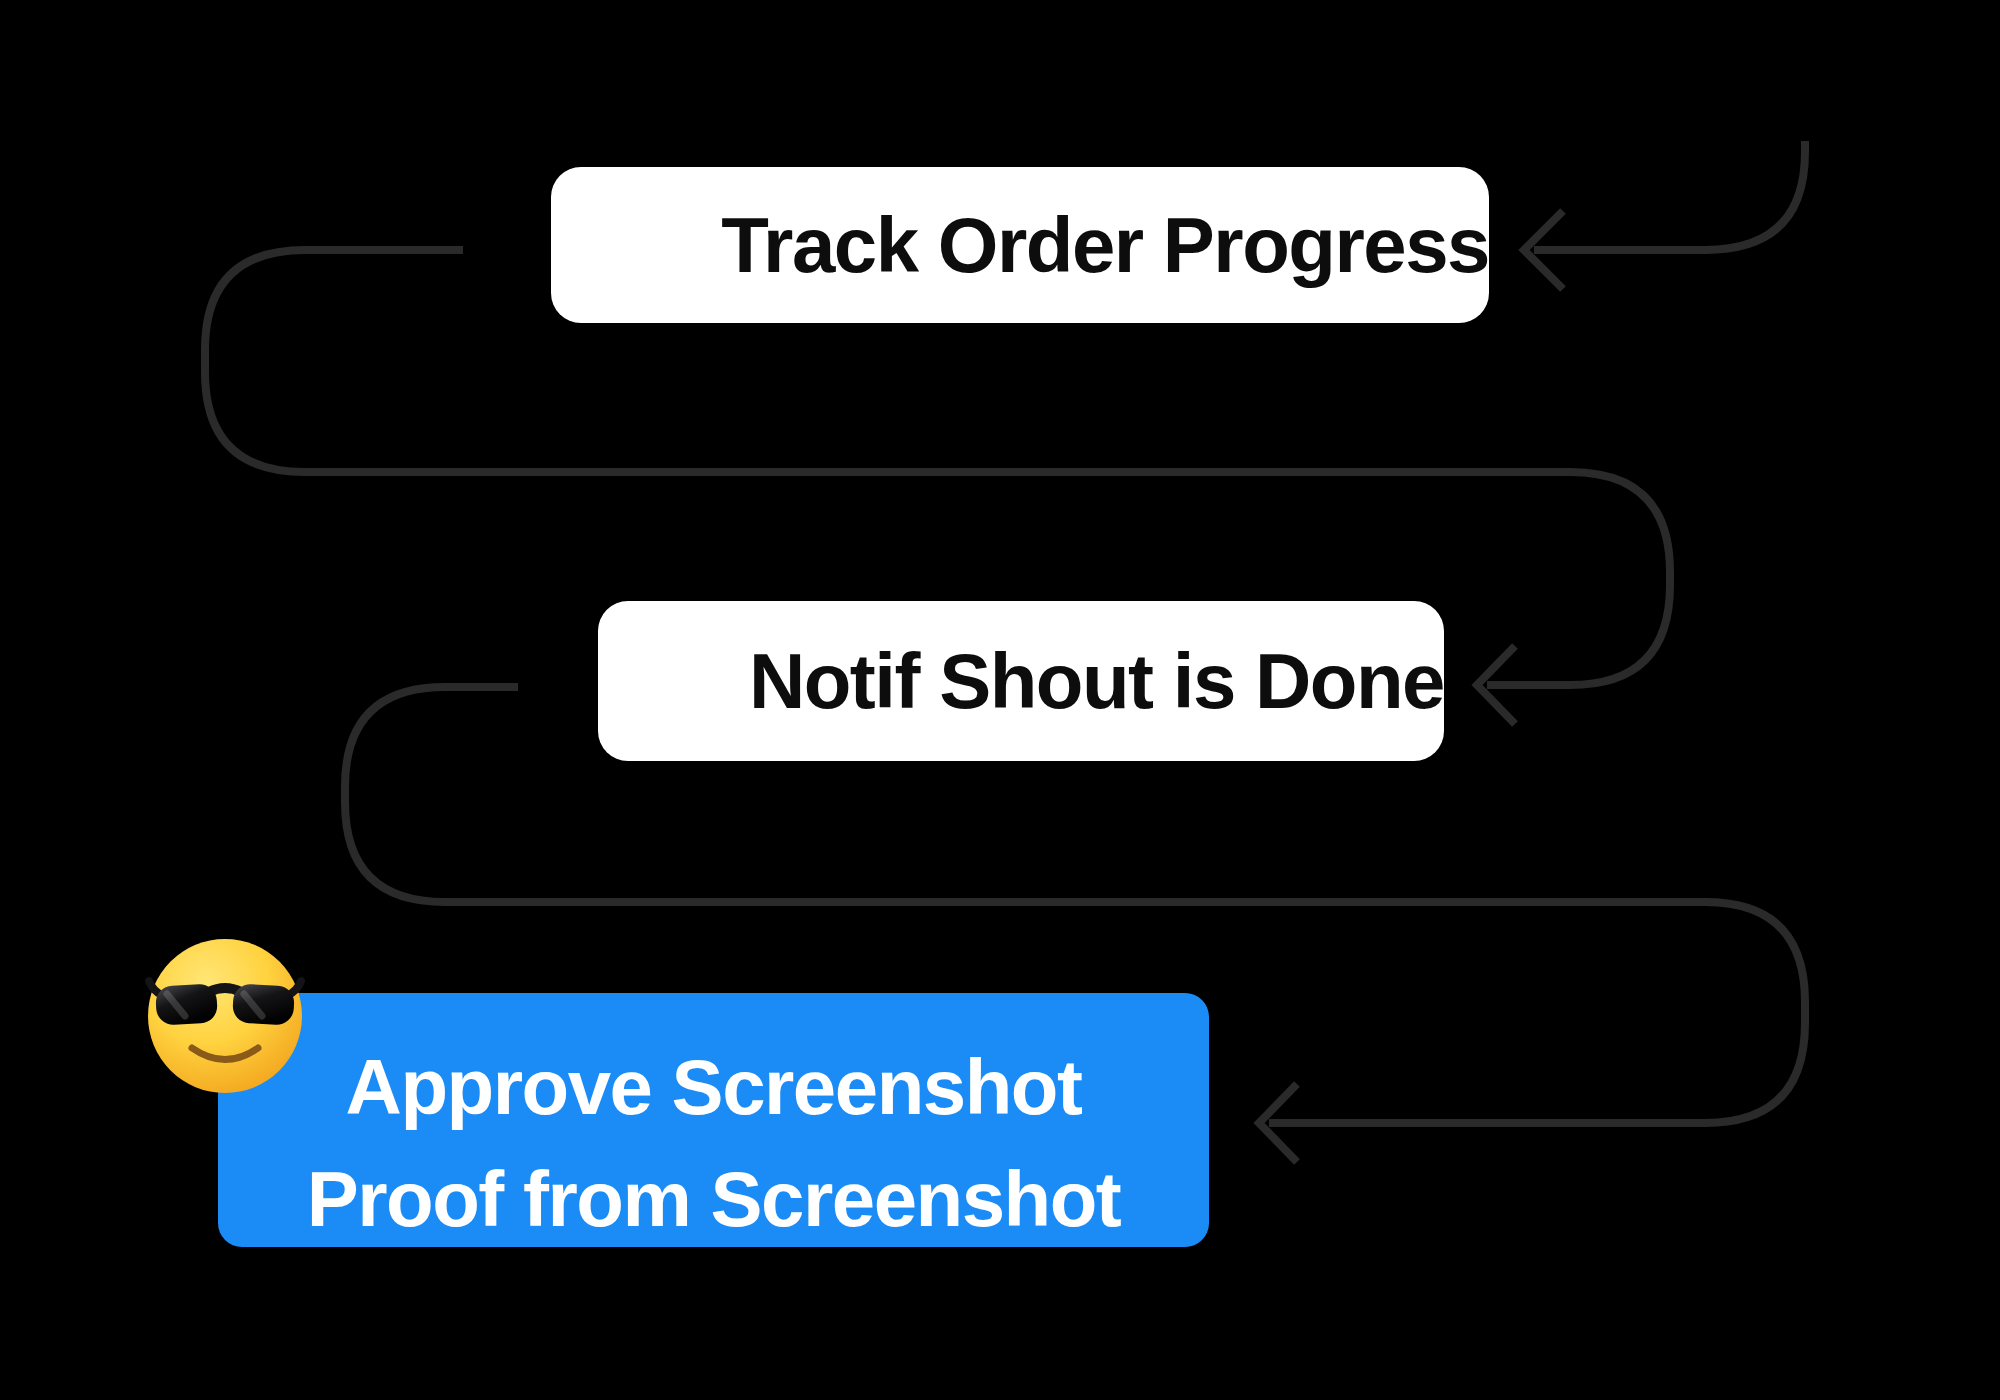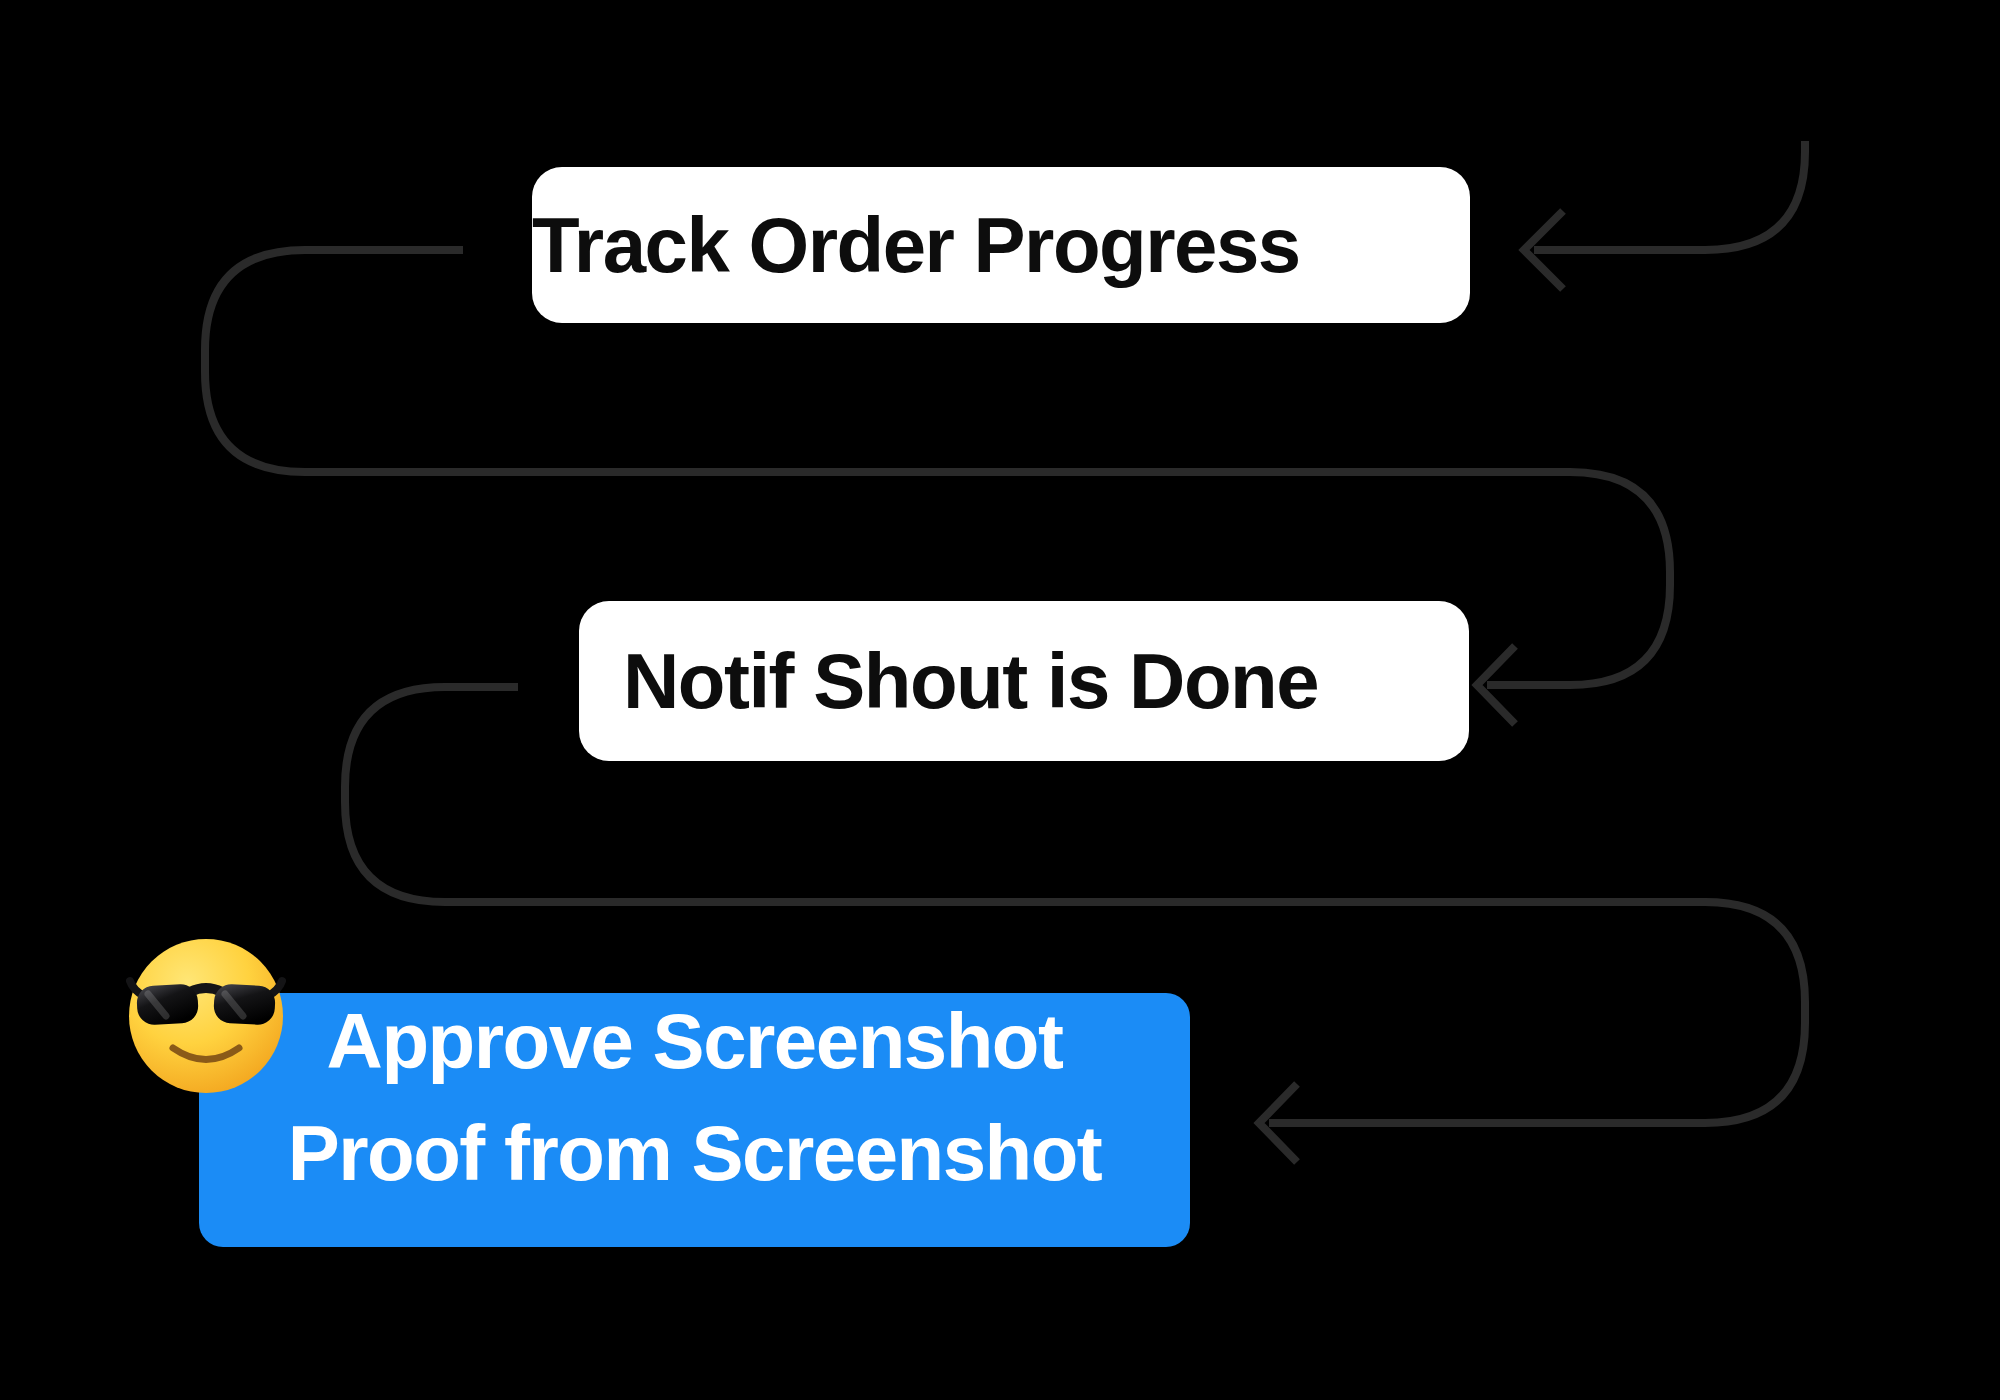--- a/index.html
+++ b/index.html
@@ -13,27 +13,28 @@
   html,body{margin:0;padding:0;background:var(--bg);}
   .canvas{
     position:relative;width:2000px;height:1400px;background:var(--bg);
     overflow:hidden;font-family:"Liberation Sans","DejaVu Sans",sans-serif;
   }
   .wires{position:absolute;inset:0;width:2000px;height:1400px;}
   .wires path,.wires polyline{
     fill:none;stroke:var(--connector);stroke-width:8;
   }
   .node{
-    position:absolute;display:flex;align-items:center;justify-content:flex-start;
+    position:absolute;display:flex;align-items:center;justify-content:flex-end;
     background:var(--node-bg);color:var(--node-text);
     border-radius:30px;font-weight:700;font-size:78px;letter-spacing:-1.5px;
     white-space:nowrap;
+    margin-left:19px;
   }
   .node-track{left:532px;top:167px;width:938px;height:156px;}
-  .node-notif{left:579px;top:601px;width:846px;height:160px;padding-left:44px;}
+  .node-notif{left:579px;top:601px;width:846px;height:160px;}
   .node-approve{
     left:199px;top:993px;width:991px;height:254px;
     background:var(--accent);color:var(--accent-text);border-radius:24px;
     flex-direction:column;line-height:96px;gap:16px;
   }
   .emoji-badge{
     position:absolute;left:-73px;top:-57px;width:160px;height:160px;
   }
   .emoji-badge svg{display:block;width:160px;height:160px;}
 </style>

